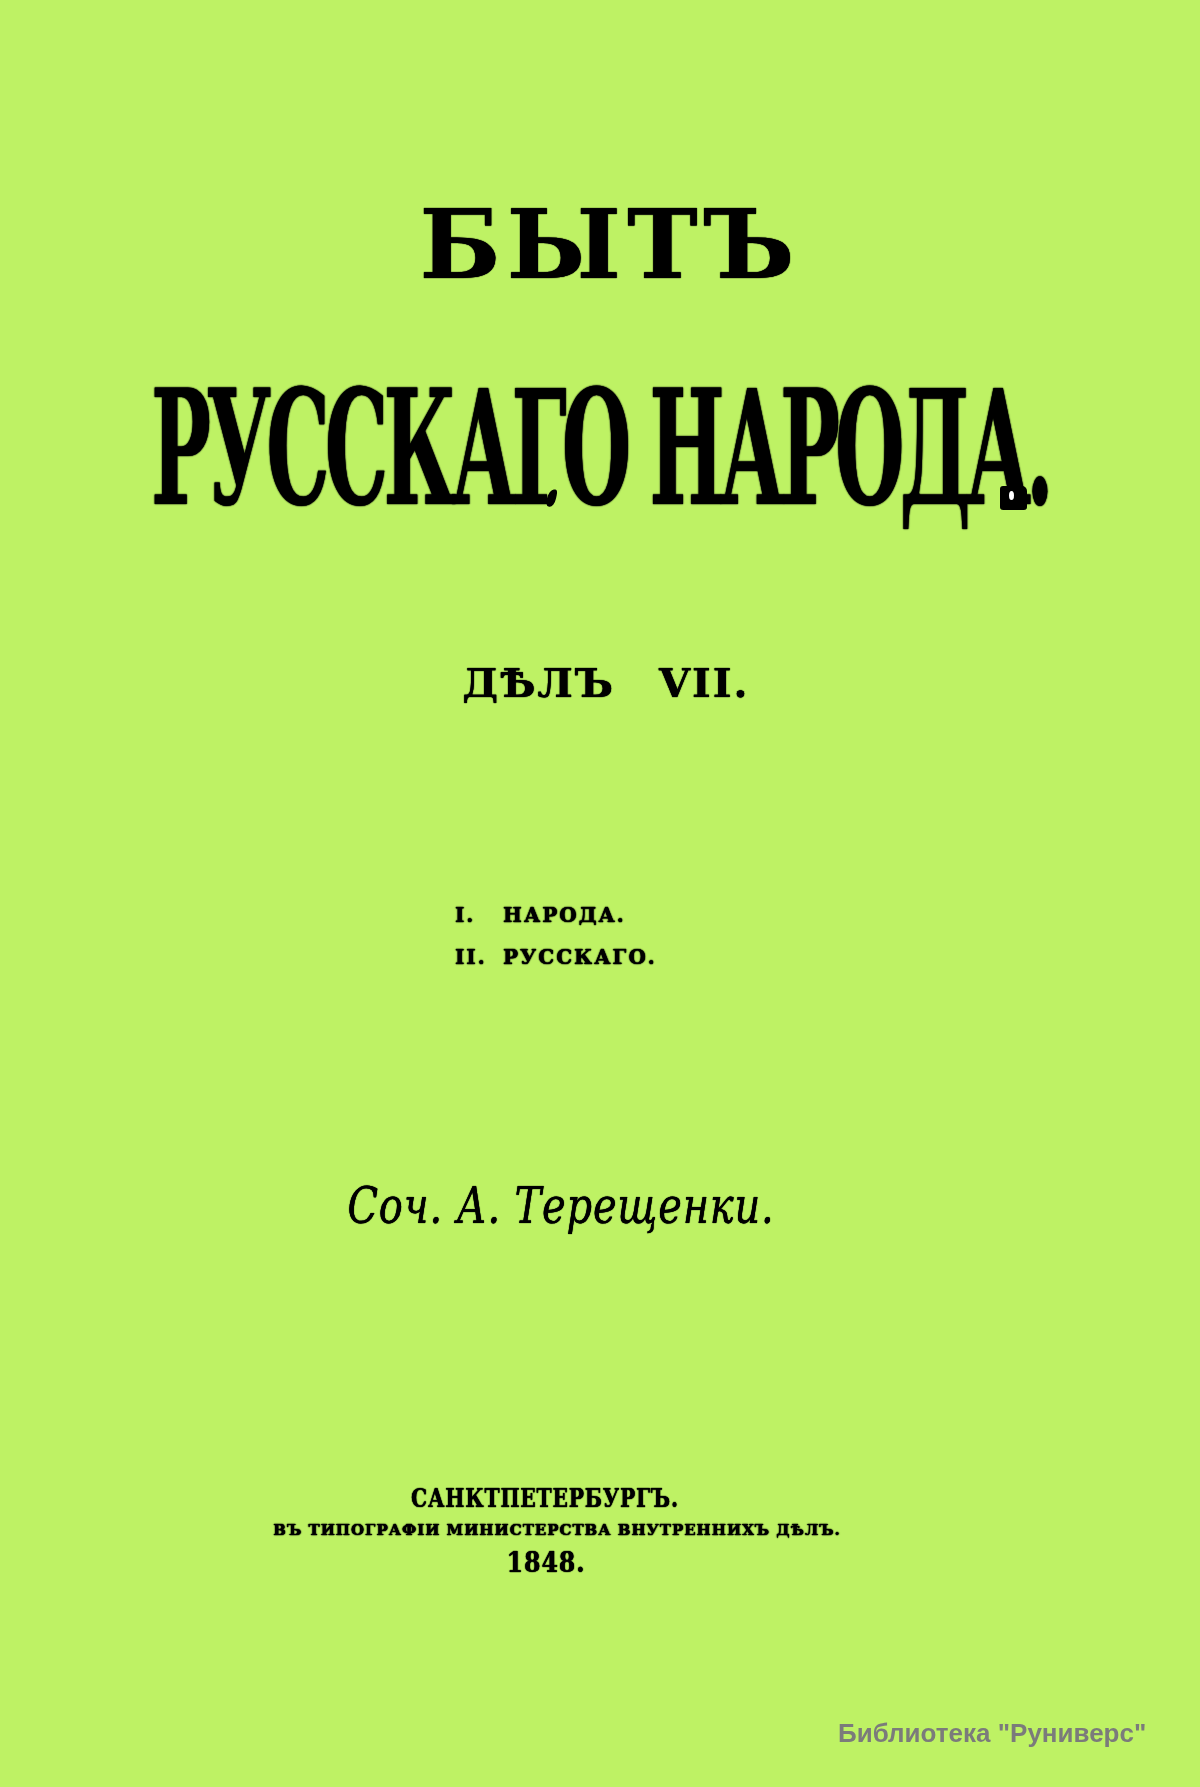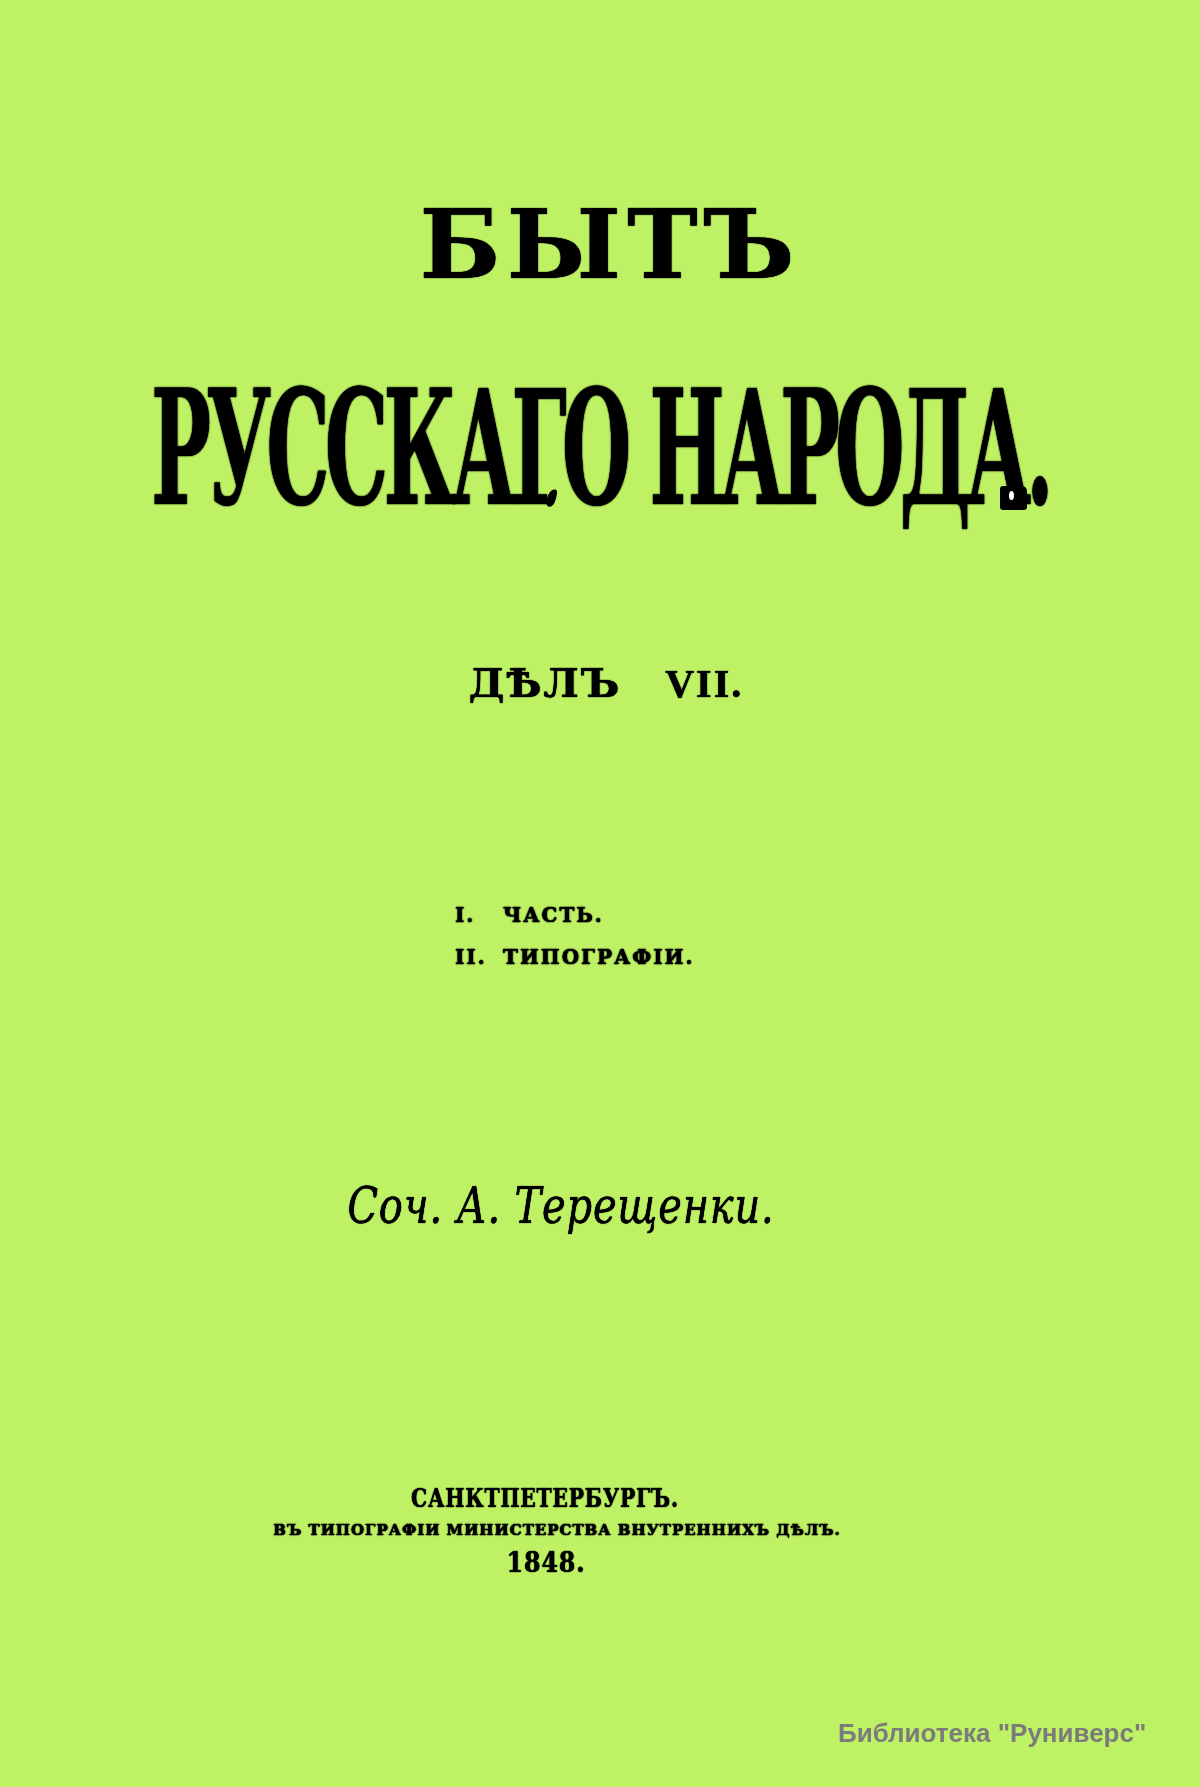--- a/index.html
+++ b/index.html
@@ -46,21 +46,21 @@
   }
   
   .part-heading {
     top: 663px;
     left: 6px;
     font-size: 40px;
     font-weight: bold;
     letter-spacing: 2px;
     text-shadow: 0 0 1px #000, 0 0 1px #000;
   }
-  .part-heading .part-num { margin-left: 44px; font-family: Liberation Serif, serif; }
+  .part-heading .part-num { margin-left: 44px; }
   
   .toc {
     position: absolute;
     top: 905px;
     left: 455px;
     font-size: 20px;
     font-weight: bold;
     letter-spacing: 2px;
     line-height: 1;
     text-shadow: 0 0 1.3px #000, 0 0 1.3px #000, 0 0 1px #000;
@@ -163,25 +163,25 @@
   <div class="ink-comma"></div>
   <div class="ink-blot"></div>
 
   <div class="abs part-heading">
     <span>ДѢЛЪ</span><span class="part-num">VII.</span>
   </div>
 
   <div class="toc">
     <div class="toc-row">
       <span class="toc-num">I.</span>
-      <span>ЧАСТЬ.</span>
+      <span>НАРОДА.</span>
     </div>
     <div class="toc-row">
       <span class="toc-num">II.</span>
-      <span>ТИПОГРАФІИ.</span>
+      <span>РУССКАГО.</span>
     </div>
   </div>
 
   <div class="abs author-line">Соч. А. Терещенки.</div>
 
   <div class="abs imprint-city">САНКТПЕТЕРБУРГЪ.</div>
 
   <div class="abs imprint-printer">ВЪ ТИПОГРАФІИ МИНИСТЕРСТВА ВНУТРЕННИХЪ ДѢЛЪ.</div>
 
   <div class="abs imprint-year">1848.</div>

